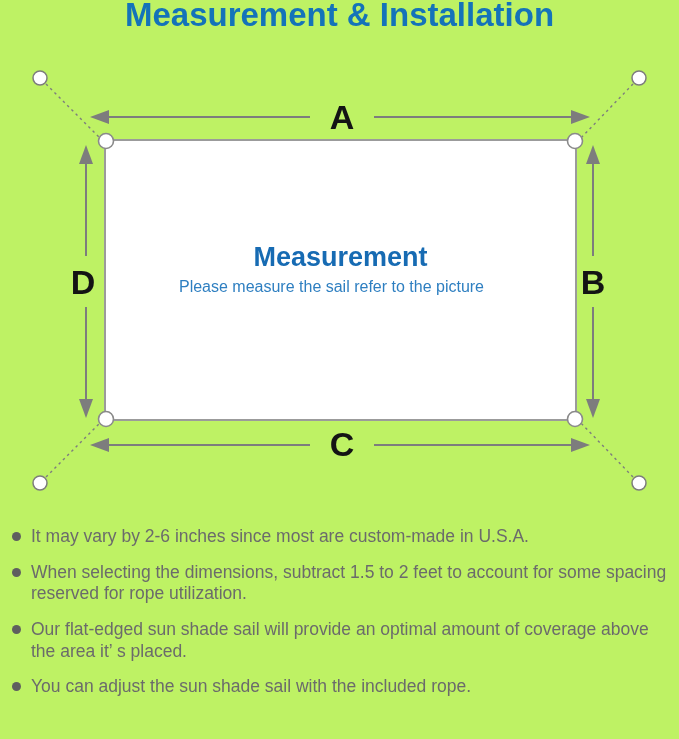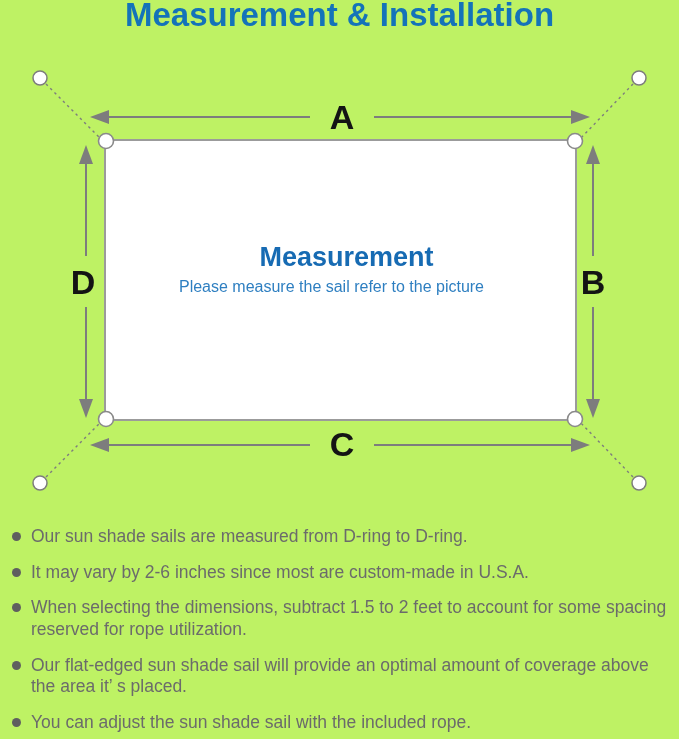--- a/index.html
+++ b/index.html
@@ -29,21 +29,21 @@
     position:absolute;width:40px;text-align:center;
     font-size:34px;font-weight:bold;color:var(--label-black);line-height:40px;
   }
   .label-a{left:322px;top:37px;}
   .label-b{left:573px;top:202px;}
   .label-c{left:322px;top:364px;}
   .label-d{left:63px;top:202px;}
 
   .center-title{
     position:absolute;left:105px;top:181px;width:471px;text-align:center;
-    font-size:27px;font-weight:bold;color:var(--center-blue);line-height:32px;margin-left:6px;
+    font-size:27px;font-weight:bold;color:var(--center-blue);line-height:32px;
   }
   .center-subtitle{
     position:absolute;left:105px;top:217px;width:453px;text-align:center;
     font-size:16px;font-weight:normal;color:var(--subtitle-blue);line-height:20px;
   }
 
   .notes{
     position:absolute;left:12px;top:526px;width:660px;
   }
   .note-item{
@@ -126,24 +126,20 @@
     <div class="dim-label label-c">C</div>
     <div class="dim-label label-d">D</div>
 
     <div class="center-title">Measurement</div>
     <div class="center-subtitle">Please measure the sail refer to the picture</div>
   </div>
 
   <div class="notes">
     <div class="note-item">
       <span class="bullet-dot"></span>
-      <span class="note-text">Our sun shade sails are measured from D-ring to D-ring.</span>
-    </div>
-    <div class="note-item">
-      <span class="bullet-dot"></span>
       <span class="note-text">It may vary by 2-6 inches since most are custom-made in U.S.A.</span>
     </div>
     <div class="note-item">
       <span class="bullet-dot"></span>
       <span class="note-text">When selecting the dimensions, subtract 1.5 to 2 feet to account for some spacing reserved for rope utilization.</span>
     </div>
     <div class="note-item">
       <span class="bullet-dot"></span>
       <span class="note-text">Our flat-edged sun shade sail will provide an optimal amount of coverage above the area it’ s placed.</span>
     </div>

